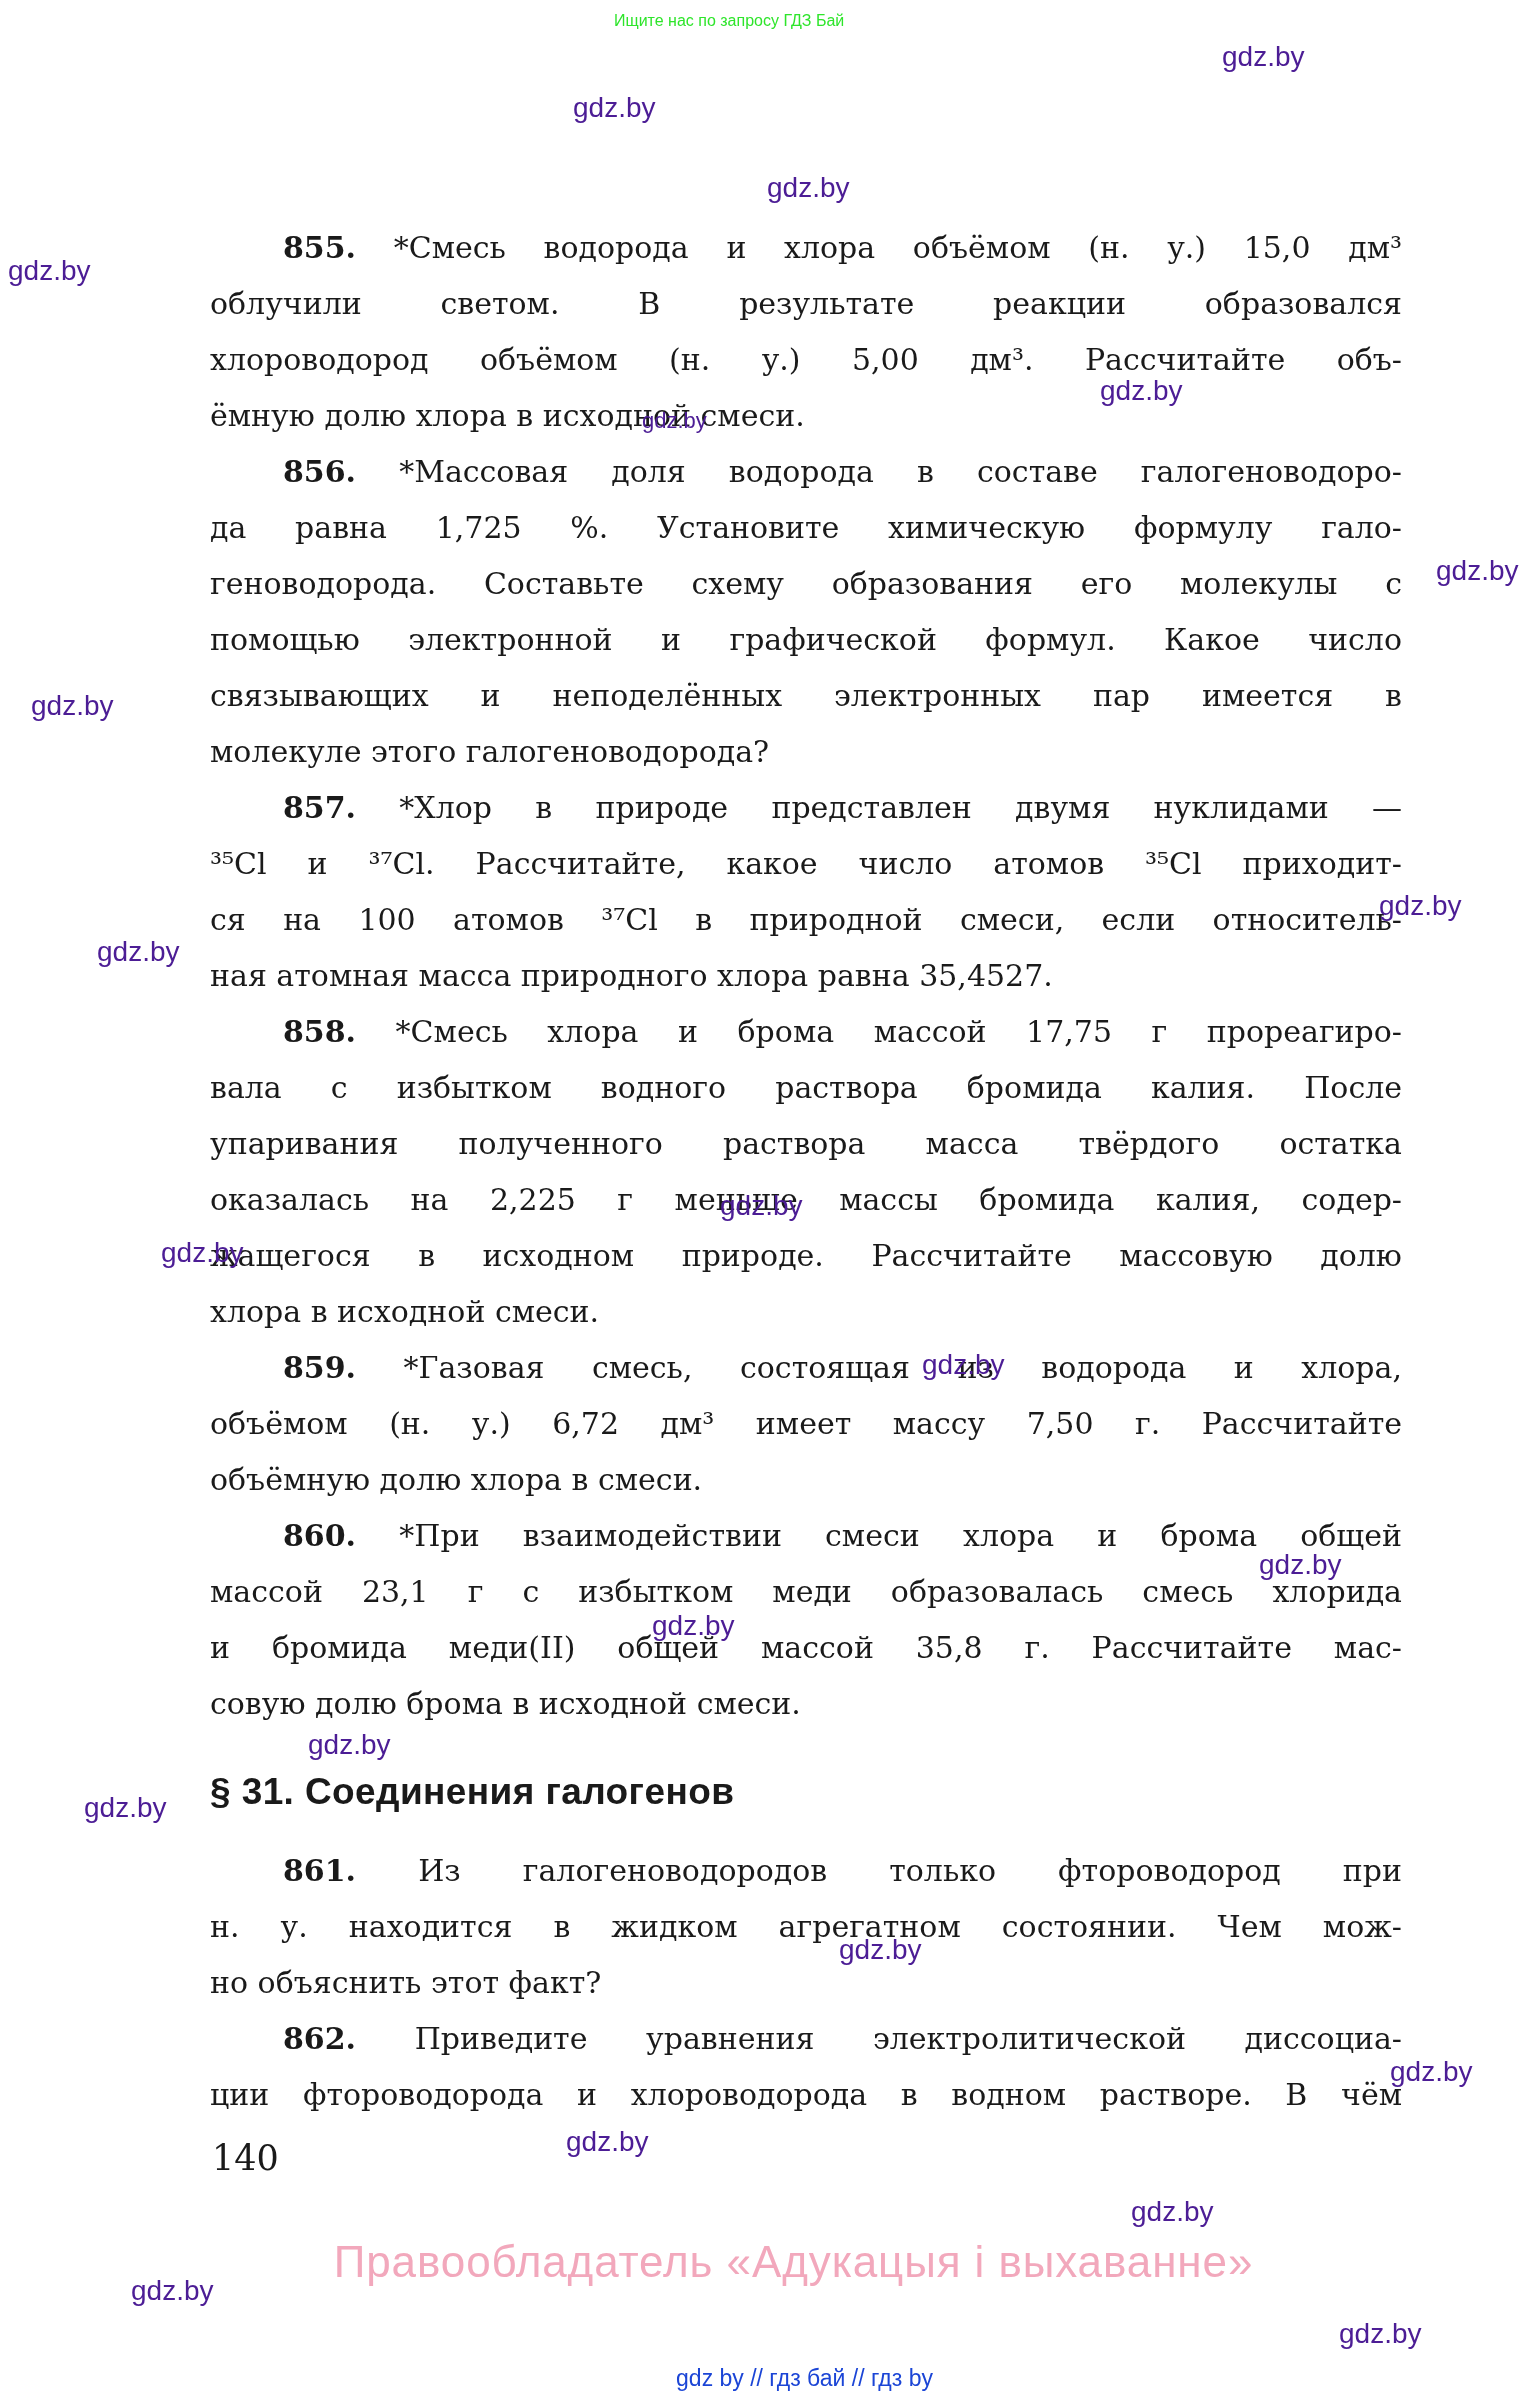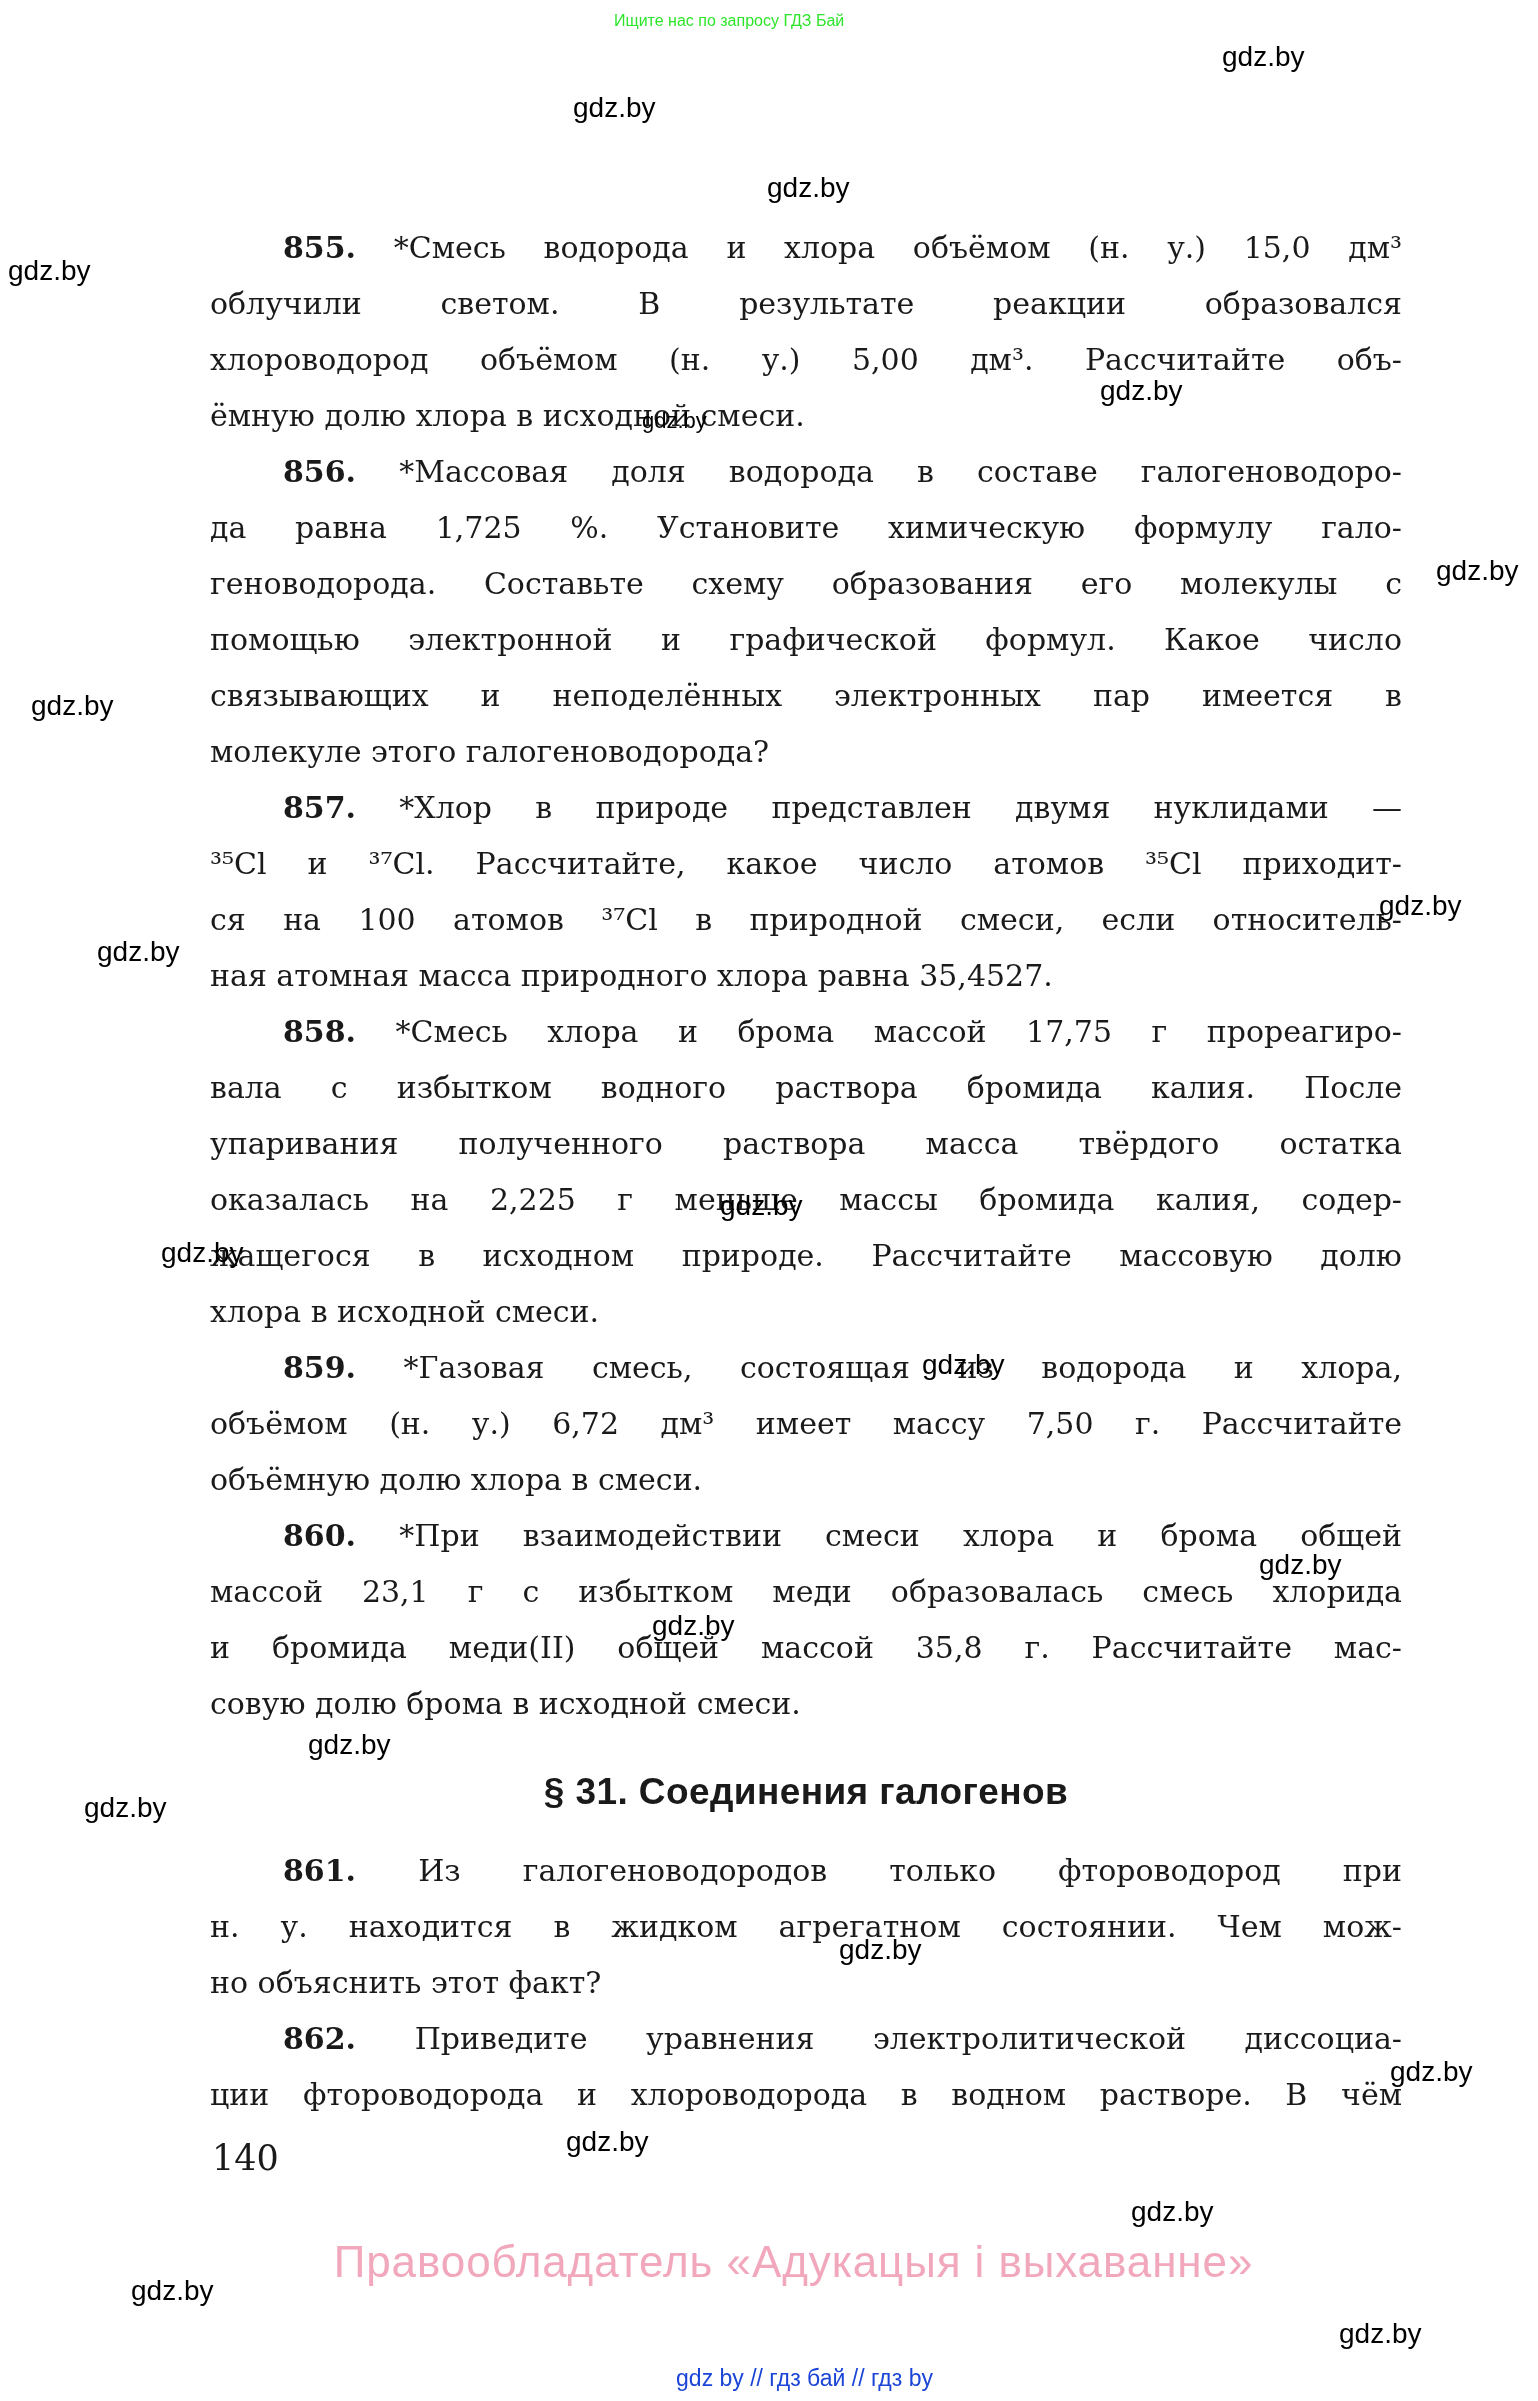--- a/index.html
+++ b/index.html
@@ -16,21 +16,21 @@
     position: absolute;
     left: 614px;
     top: 12.4px;
     font-family: "Liberation Sans", sans-serif;
     font-size: 16px;
     white-space: nowrap;
   }
   .watermark {
     position: absolute;
     font-family: "Liberation Sans", sans-serif;
-    color: #000000;
+    color: #4c1d95;
     white-space: nowrap;
     line-height: 1;
   }
   .text-block {
     position: absolute;
     left: 210px;
     top: 220px;
     width: 1192px;
     font-size: 30px;
     line-height: 56px;
@@ -41,21 +41,21 @@
     text-align-last: justify;
     white-space: normal;
   }
   .line.last { text-align-last: left; }
   .line.first { text-indent: 41px; }
   .num { font-weight: bold; margin-left: 32px; }
   .section-header {
     font-family: "Liberation Sans", sans-serif;
     font-weight: bold;
     font-size: 37px;
-    text-align: center;
+    text-align: left;
     margin-top: 32px;
     margin-bottom: 23px;
     letter-spacing: 0.4px;
   }
   .page-number {
     position: absolute;
     left: 212px;
     top: 2138px;
     font-size: 35px;
     font-family: "DejaVu Serif", serif;

